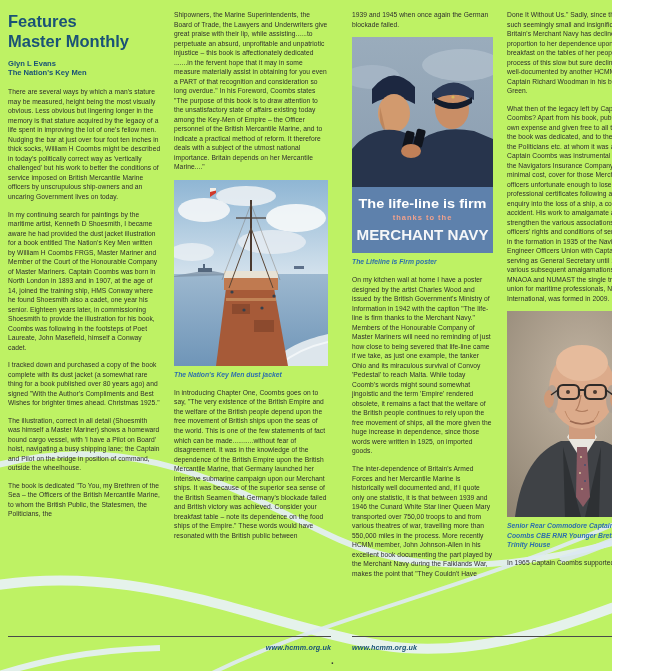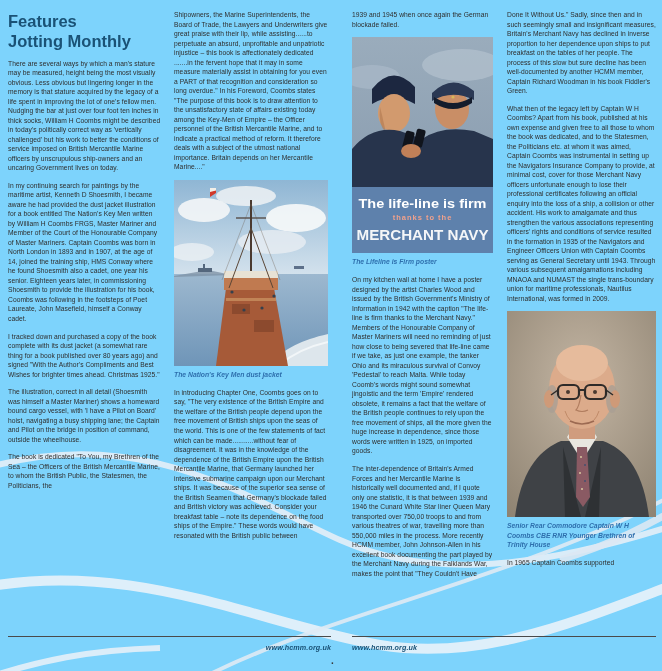--- a/index.html
+++ b/index.html
@@ -1,17 +1,17 @@
 <!DOCTYPE html>
 <html><head>
 <meta charset="utf-8">
 <style>
   html,body { margin:0; padding:0; background:#ffffff; }
   .page {
-    position:relative; width:662px; height:671px; background:#7dd3fc;
+    position:relative; width:612px; height:671px; background:#bef264;
     font-family:"Liberation Sans", sans-serif; overflow:hidden;
   }
   .watermark { position:absolute; left:0; top:0; z-index:0; }
   .col { position:absolute; top:10px; z-index:1; }
   #col1 { left:8px;   width:153px; }
   #col2 { left:174px; width:154px; }
   #col3 { left:352px; width:141px; }
   #col4 { left:507px; width:149px; }
   .col p.body {
     font-size:6.7px; line-height:1.42; color:#2e2d2c;
@@ -47,21 +47,25 @@
 
   <svg class="watermark" width="662" height="671" viewBox="0 0 662 671">
     <path d="M-20,470 C140,420 250,500 340,540 C430,580 540,570 690,520" fill="none" stroke="#e4eef7" stroke-width="6" opacity="0.9"></path>
     <path d="M-30,590 C130,555 260,625 380,645 C490,663 590,615 700,575" fill="none" stroke="#e9f2f9" stroke-width="10" opacity="0.9"></path>
     <path d="M180,690 C320,610 520,585 700,480" fill="none" stroke="#dfeaf4" stroke-width="4" opacity="0.9"></path>
     <path d="M560,560 C610,545 650,525 700,495" fill="none" stroke="#dce8f3" stroke-width="7" opacity="0.9"></path>
     <path d="M-20,680 C40,660 90,650 160,648" fill="none" stroke="#e6f0f8" stroke-width="6" opacity="0.9"></path>
   </svg>
 
   <div class="col" id="col1">
-    <h1 class="masthead"><span>Features</span><br><span>Jotting Monthly</span></h1>
+    <h1 class="masthead"><span>Features</span><br><span>Master Monthly</span></h1>
+    <div class="byline">
+      <div>Glyn L Evans</div>
+      <div>The Nation's Key Men</div>
+    </div>
     <p class="body">There are several ways by which a man's stature may be measured, height being the most visually obvious. Less obvious but lingering longer in the memory is that stature acquired by the legacy of a life spent in improving the lot of one's fellow men. Nudging the bar at just over four foot ten inches in thick socks, William H Coombs might be described in today's politically correct way as 'vertically challenged' but his work to better the conditions of service imposed on British Mercantile Marine officers by unscrupulous ship-owners and an uncaring Government lives on today.</p>
     <p class="body">In my continuing search for paintings by the maritime artist, Kenneth D Shoesmith, I became aware he had provided the dust jacket illustration for a book entitled The Nation's Key Men written by William H Coombs FRGS, Master Mariner and Member of the Court of the Honourable Company of Master Mariners. Captain Coombs was born in North London in 1893 and in 1907, at the age of 14, joined the training ship, HMS Conway where he found Shoesmith also a cadet, one year his senior. Eighteen years later, in commissioning Shoesmith to provide the illustration for his book, Coombs was following in the footsteps of Poet Laureate, John Masefield, himself a Conway cadet.</p>
     <p class="body">I tracked down and purchased a copy of the book complete with its dust jacket (a somewhat rare thing for a book published over 80 years ago) and signed "With the Author's Compliments and Best Wishes for brighter times ahead. Christmas 1925."</p>
     <p class="body">The illustration, correct in all detail (Shoesmith was himself a Master Mariner) shows a homeward bound cargo vessel, with 'I have a Pilot on Board' hoist, navigating a busy shipping lane; the Captain and Pilot on the bridge in position of command, outside the wheelhouse.</p>
     <p class="body">The book is dedicated "To You, my Brethren of the Sea – the Officers of the British Mercantile Marine, to whom the British Public, the Statesmen, the Politicians, the</p>
   </div>
 
   <div class="col" id="col2">
     <p class="body">Shipowners, the Marine Superintendents, the Board of Trade, the Lawyers and Underwriters give great praise with their lip, while assisting......to perpetuate an absurd, unprofitable and unpatriotic injustice – this book is affectionately dedicated .......in the fervent hope that it may in some measure materially assist in obtaining for you even a PART of that recognition and consideration so long overdue." In his Foreword, Coombs states "The purpose of this book is to draw attention to the unsatisfactory state of affairs existing today among the Key-Men of Empire – the Officer personnel of the British Mercantile Marine, and to indicate a practical method of reform. It therefore deals with a subject of the utmost national importance. Britain depends on her Mercantile Marine...."</p>
     <figure>

